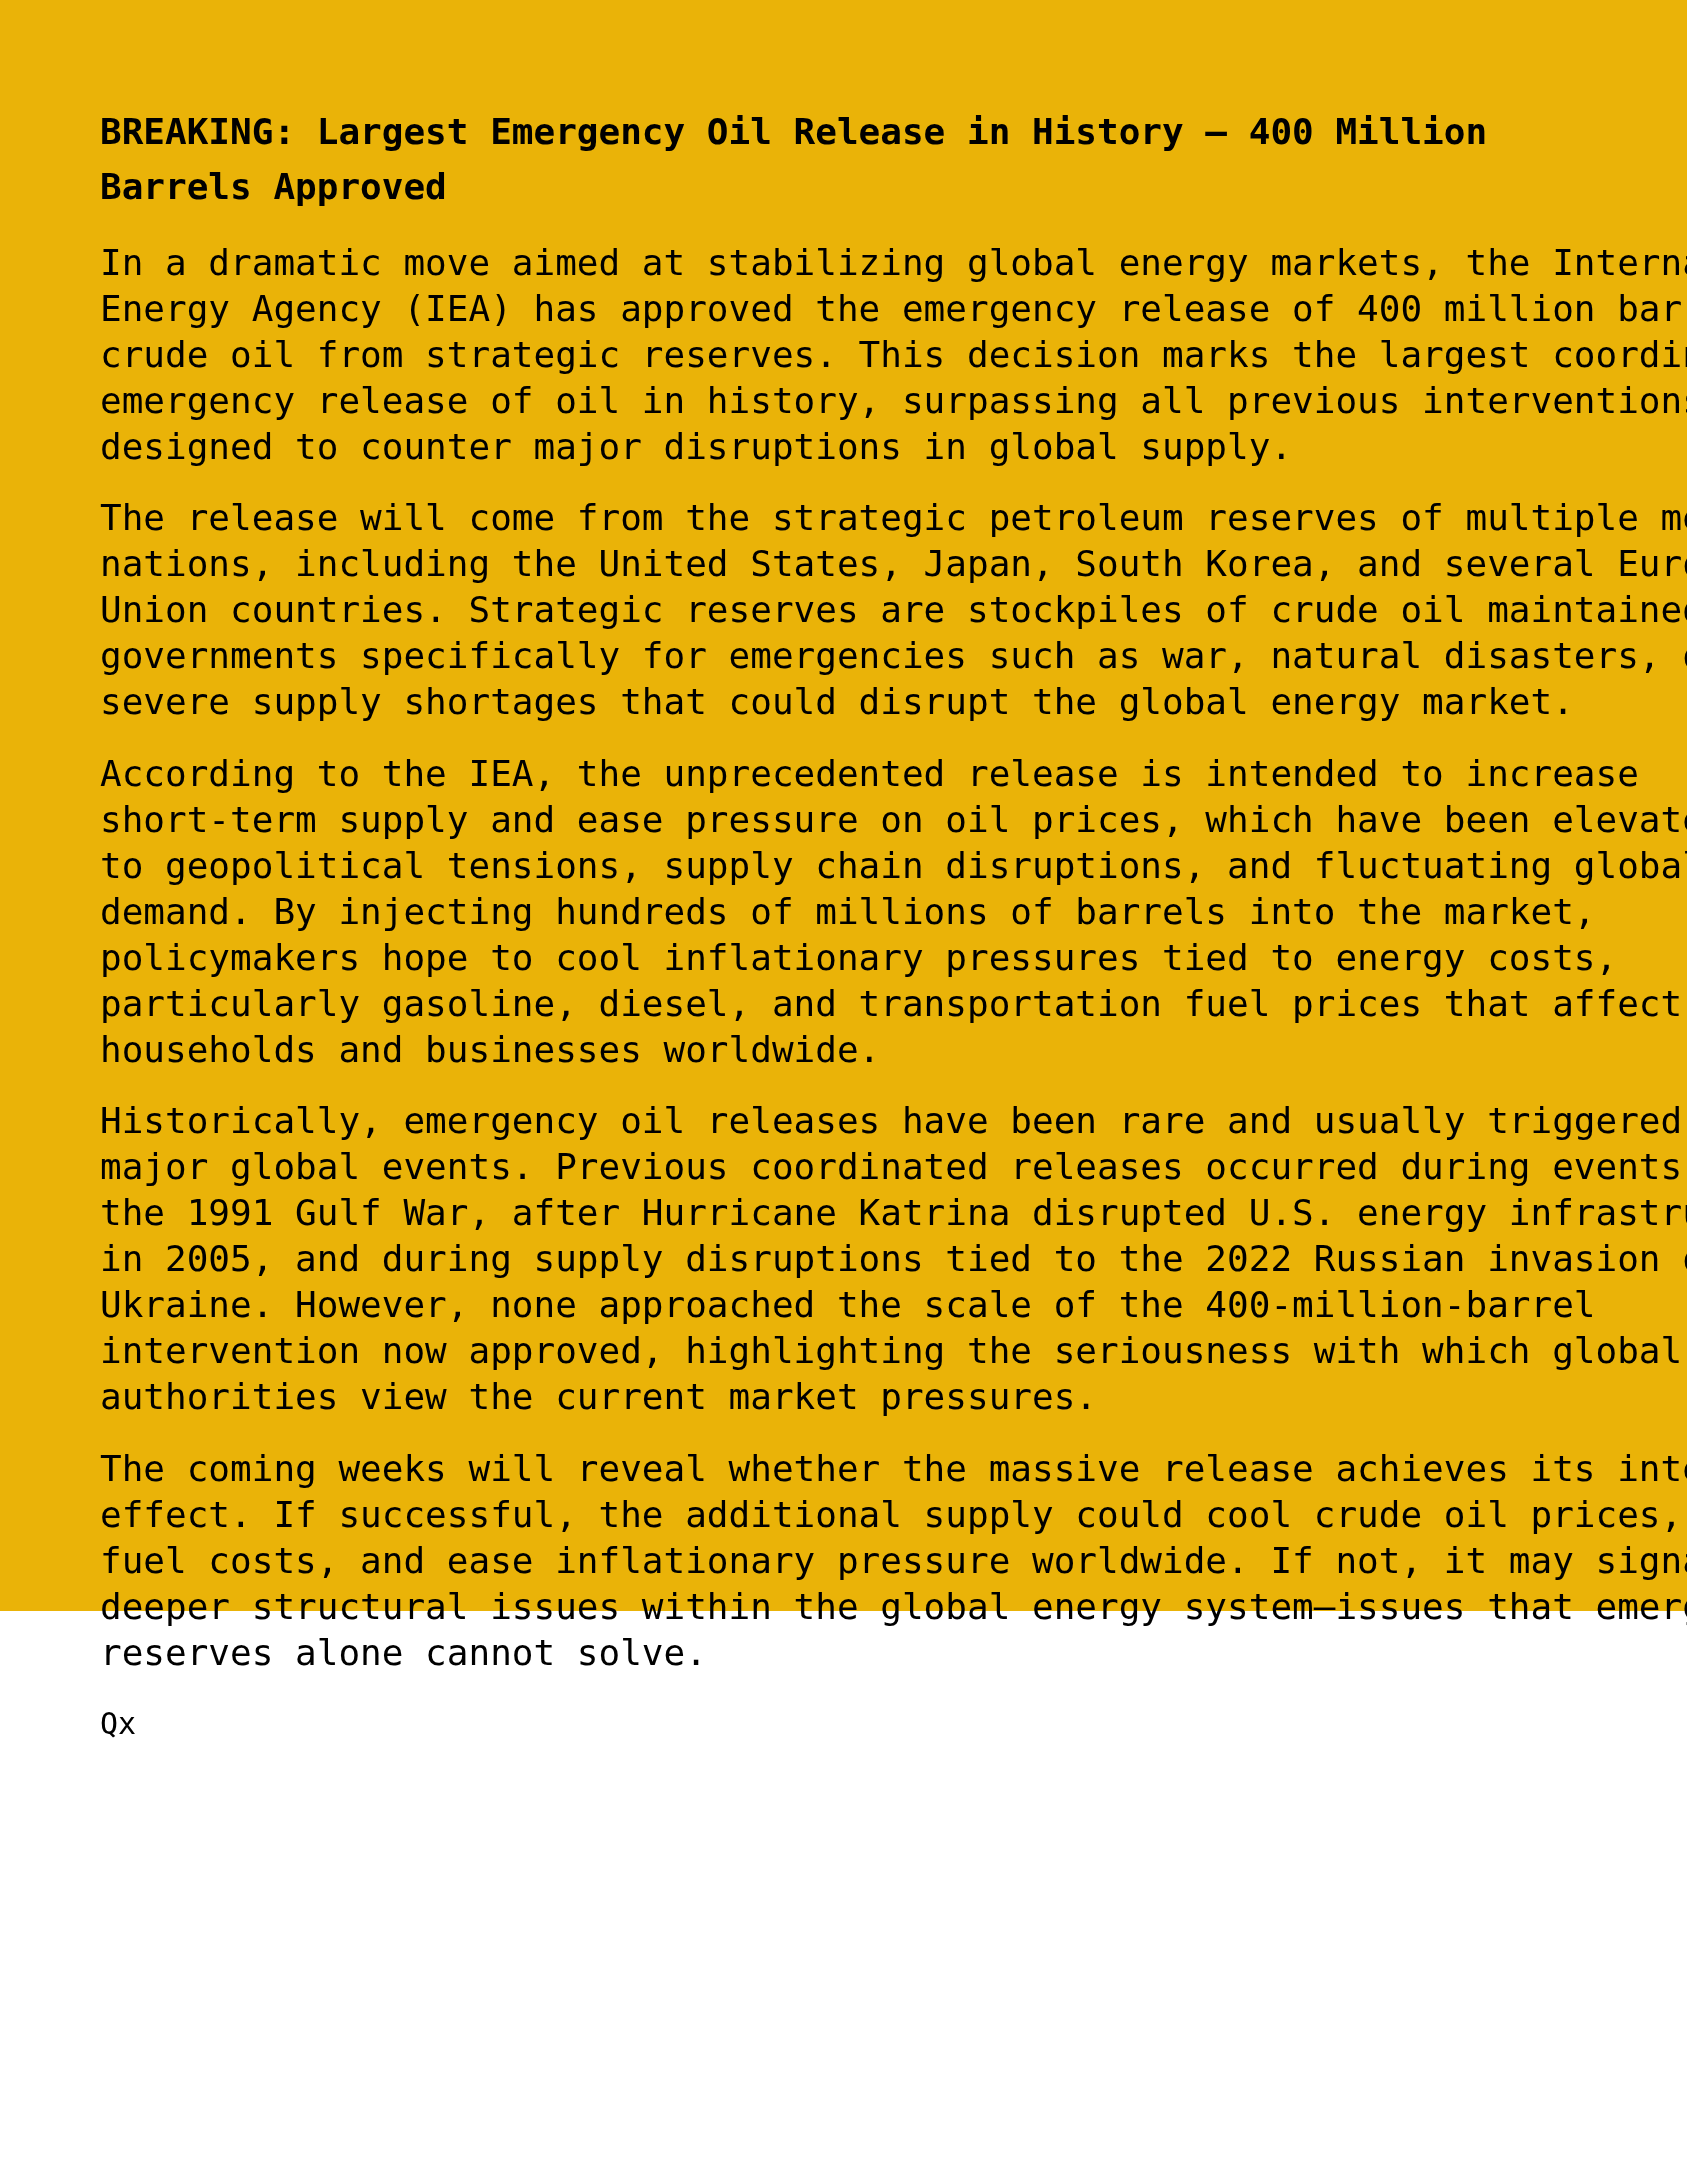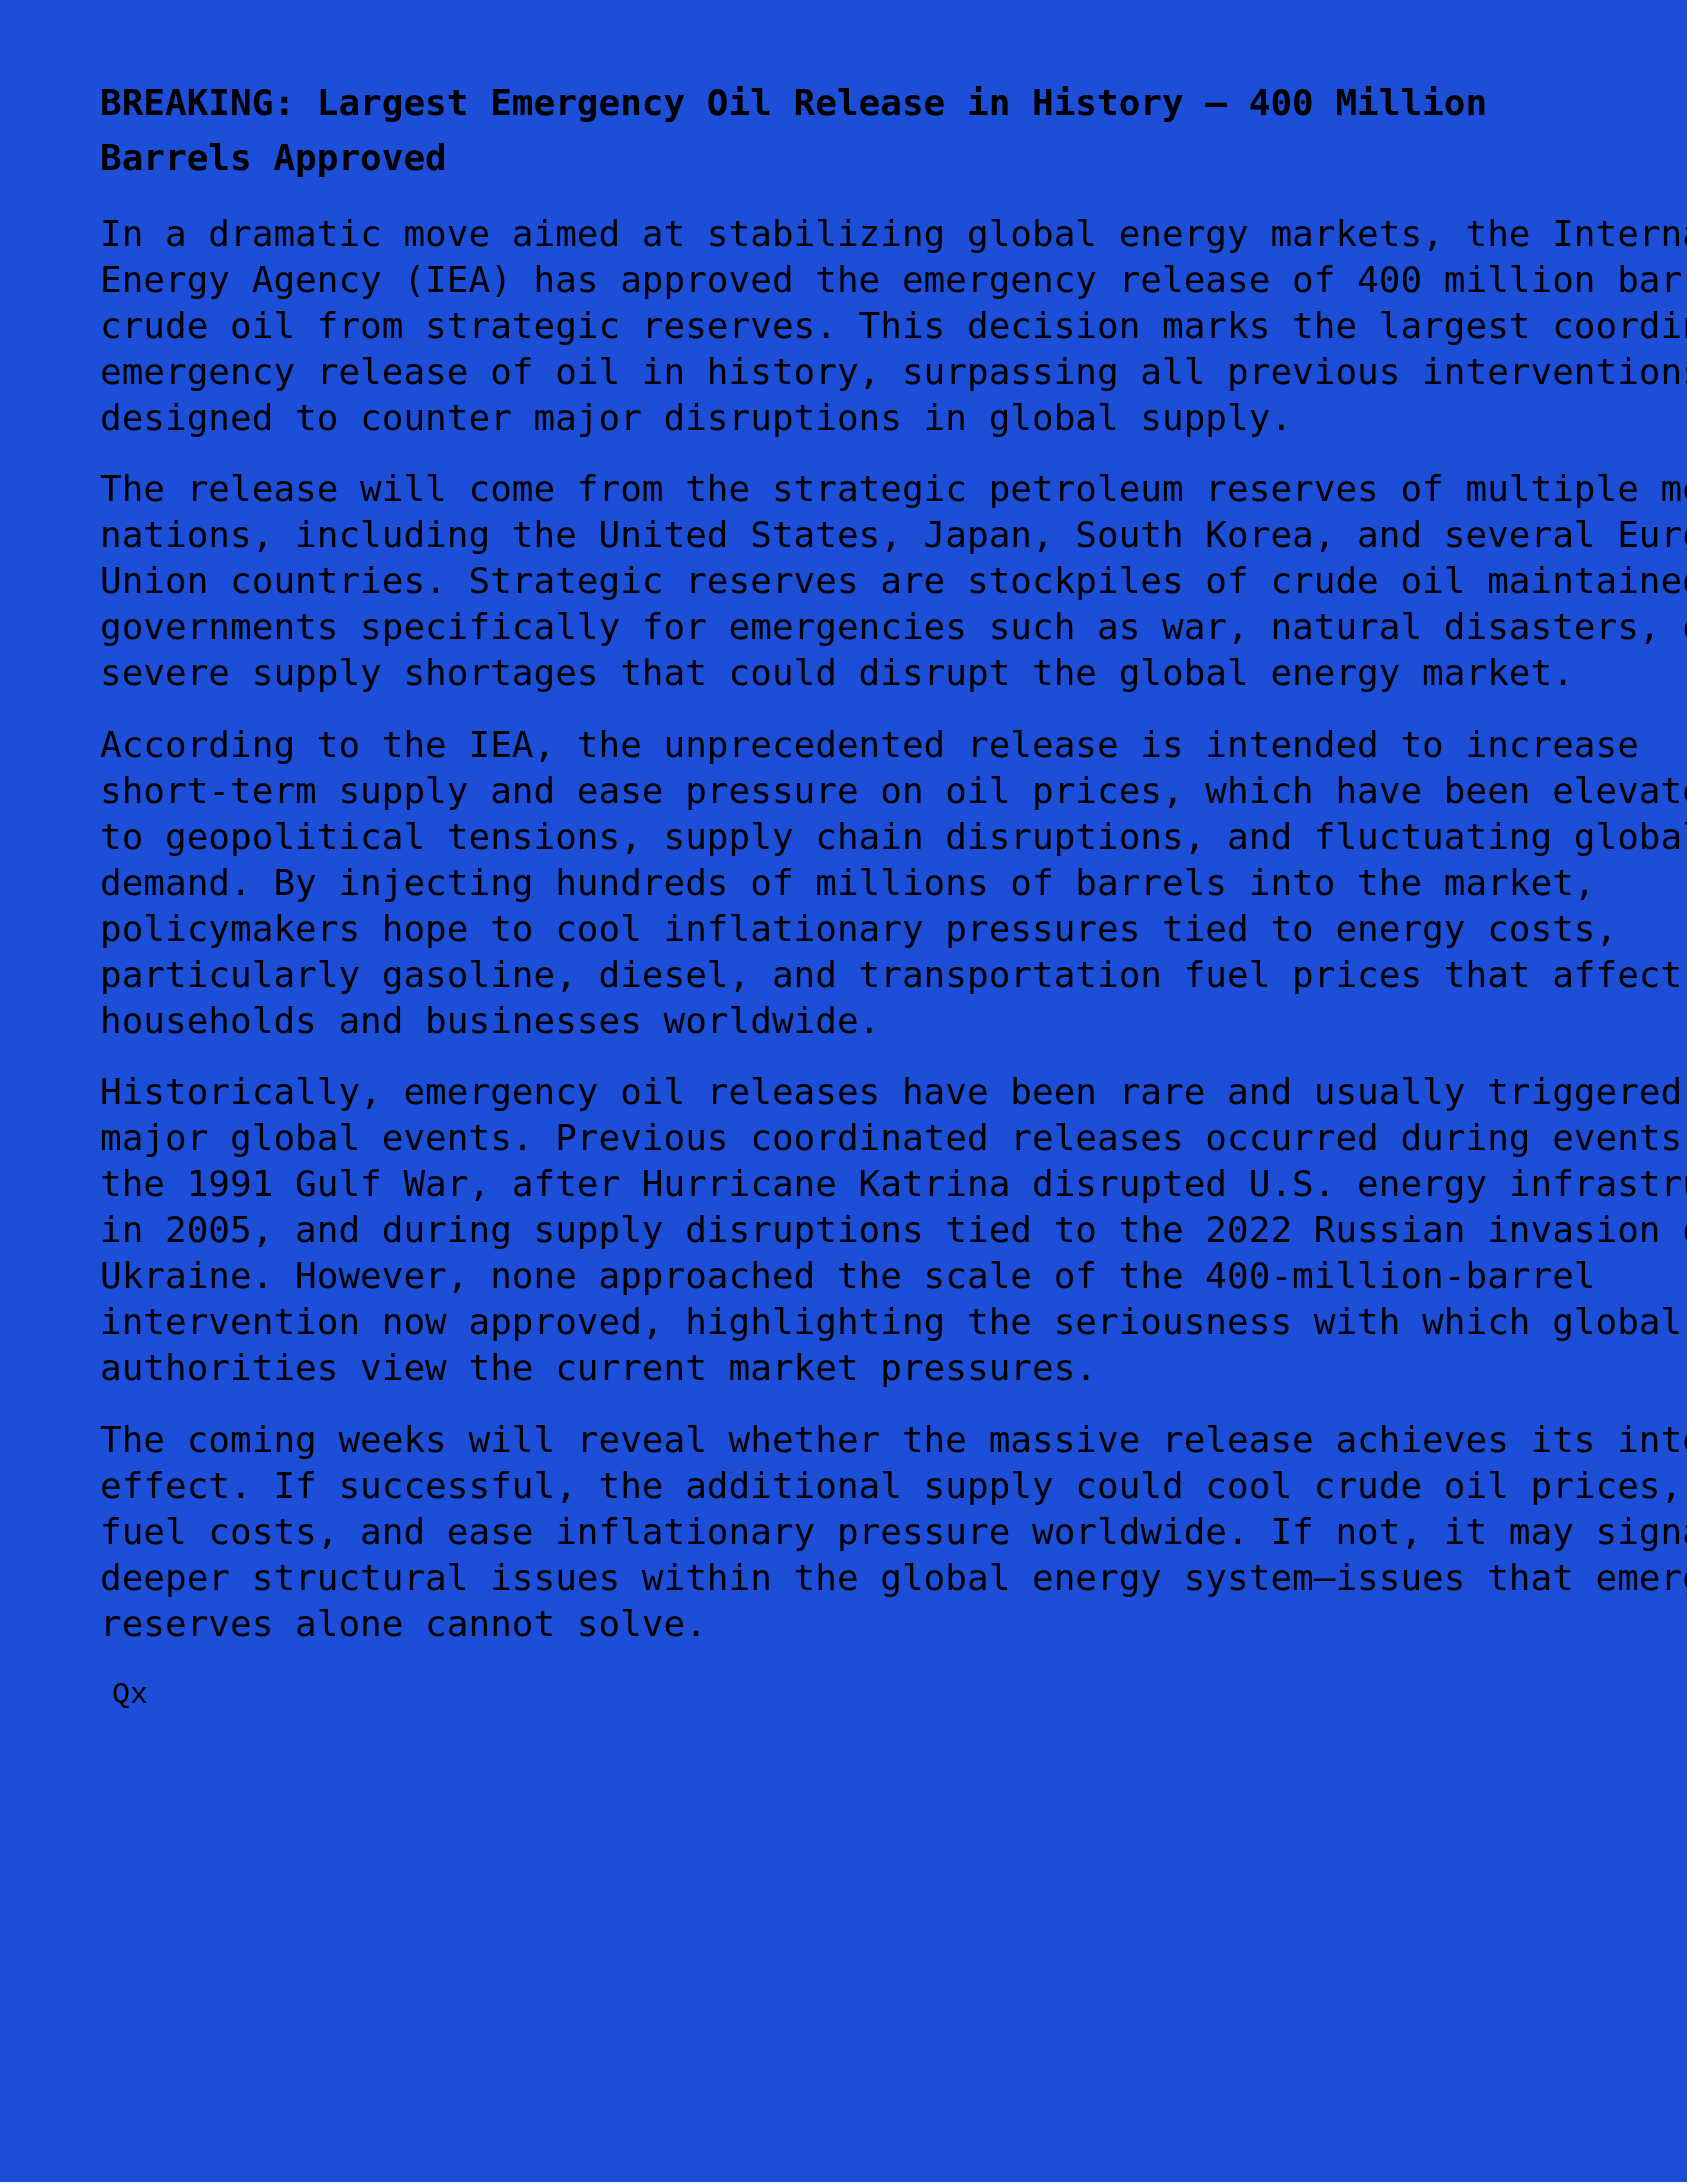--- a/index.html
+++ b/index.html
@@ -10,48 +10,47 @@
   body {
     width: 1687px;
     height: 2183px;
     overflow: hidden;
   }
   .page {
     position: absolute;
     left: 0;
     top: 0;
     width: 1687px;
-    height: 2182px;
+    height: 1611px;
     box-sizing: border-box;
-    background: #1d4ed8;
+    background: #eab308;
     color: #000000;
-    padding: 75px 100px 0 100px;
+    padding: 104px 100px 0 100px;
     font-family: "DejaVu Sans Mono", monospace;
   }
   .article-title {
     font-size: 36px;
     line-height: 55px;
     font-weight: bold;
     margin: 0 0 25.5px 0;
     white-space: pre;
     letter-spacing: 0;
   }
   .body-paragraph {
     font-size: 36px;
     line-height: 46px;
     font-weight: normal;
     margin: 0 0 25.5px 0;
     white-space: pre;
   }
   .signature {
     font-size: 30px;
     line-height: 46px;
-    margin: 12px;
+    margin: 0;
     white-space: pre;
-    font-family: Liberation Mono, monospace;
   }
 </style>
 </head>
 <body>
 
 <div class="page">
   <h1 class="article-title">BREAKING: Largest Emergency Oil Release in History — 400 Million
 Barrels Approved</h1>
 
   <p class="body-paragraph">In a dramatic move aimed at stabilizing global energy markets, the International

